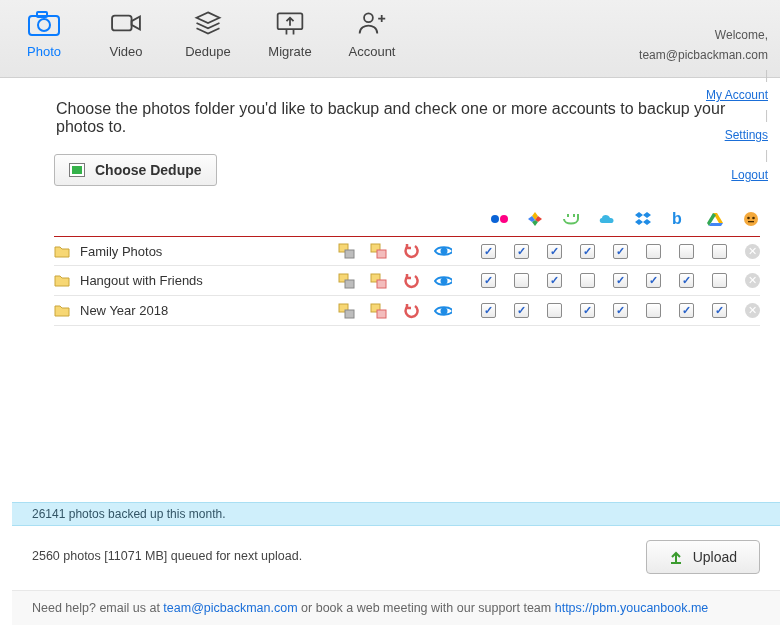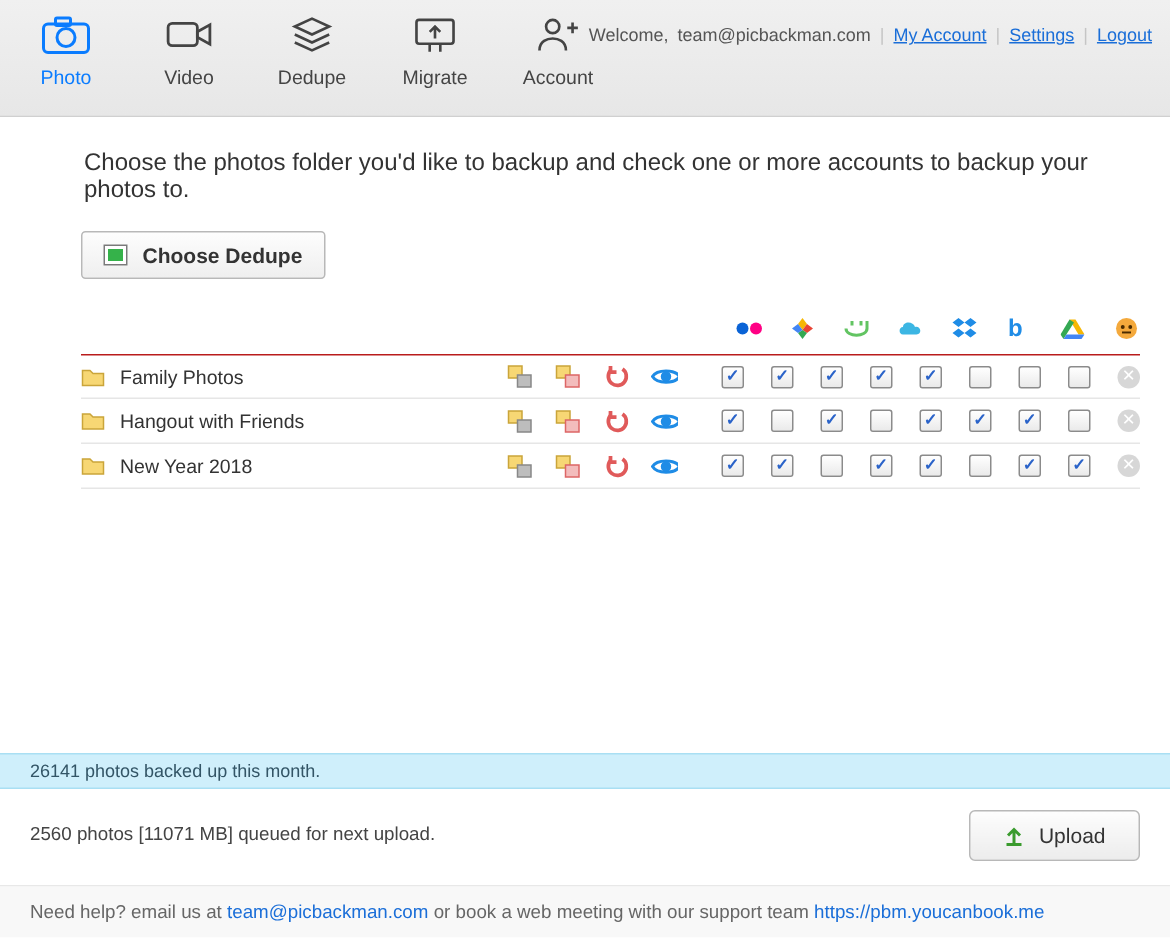--- a/index.html
+++ b/index.html
@@ -39,26 +39,27 @@
     color: #444;
   }
   .tb-btn.active { color: #0a7cff; }
   .tb-btn .ico { width: 34px; height: 30px; display:flex;align-items:center;justify-content:center; }
   .tb-btn .lbl { font-size: 13px; color:#444; }
   .tb-btn.active .lbl { color:#0a7cff; }
 
   .top-right {
     position: absolute;
     right: 12px;
-    top: 16px;
+    top: 28px;
     font-size: 12px;
     color: #555;
     display:flex;
     align-items:flex-end;
     gap:6px;
+    flex-direction:column;
   }
   .top-right a { color:#1a6ed8; text-decoration: underline; cursor:pointer; }
   .sep { color:#c5c5c5; }
 
   
   .main { padding: 0 20px; margin-left: 34px; }
   .instruction {
     font-size: 16px;
     color:#333;
     padding: 22px 2px 18px;
@@ -112,21 +113,21 @@
     font-size:11px;color:#2a63c9;font-weight:bold;
   }
   .chk.checked::after{content:"✓";line-height:1;}
   .del-ico{
     width:15px;height:15px;border-radius:50%;background:#d7d7d7;color:#fff;
     display:flex;align-items:center;justify-content:center;font-size:11px;cursor:pointer;line-height:1;
   }
 
   
   .footer{
-    position:absolute;left:0;right:0;bottom:0;margin-top:16px;
+    position:absolute;left:12px;right:0;bottom:0;margin-top:16px;
   }
   .month-bar{
     background:#cfeffb;border-top:1px solid #a9dff3;border-bottom:1px solid #a9dff3;
     padding:4px 20px;font-size:12px;color:#356;
   }
   .queue-area{
     display:flex;align-items:center;justify-content:space-between;
     padding:14px 20px 16px;border-bottom:1px solid #e8e8e8;
   }
   .queue-text{font-size:12.5px;color:#444;line-height:1.7;}

